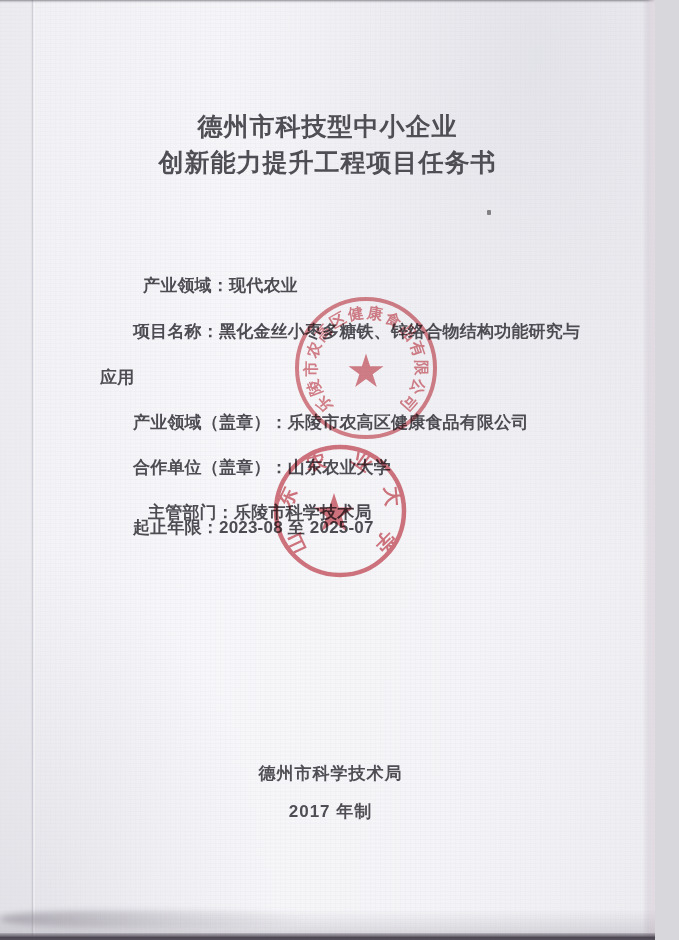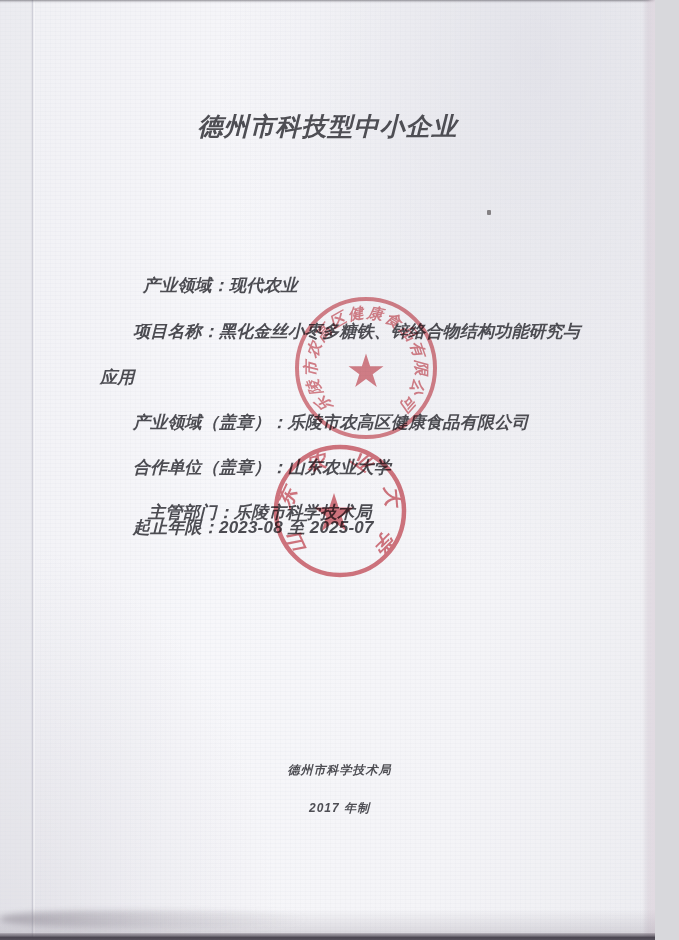--- a/index.html
+++ b/index.html
@@ -3,21 +3,20 @@
 <meta charset="utf-8">
 <style>
   html,body{margin:0;padding:0;background:#d8d8dc;}
   .page{
     position:relative;width:655px;height:940px;overflow:hidden;
     font-family:"Liberation Sans",sans-serif;
     background:
       radial-gradient(ellipse at 82% 6%, rgba(212,212,221,0.55), transparent 42%),
       radial-gradient(ellipse at 0% 100%, rgba(205,203,212,0.45), transparent 30%),
       linear-gradient(100deg,#f0f0f4 0%,#f7f7fa 38%,#f4f4f7 72%,#ededf1 100%);
-    font-style: italic;
   }
   .paper-texture{
     position:absolute;inset:0;z-index:1;pointer-events:none;opacity:.55;
     background-image:
       repeating-linear-gradient(0deg, rgba(206,208,218,0.22) 0 1px, transparent 1px 4px),
       repeating-linear-gradient(90deg, rgba(206,208,218,0.16) 0 1px, transparent 1px 5px);
   }
   .left-margin-strip{
     position:absolute;left:0;top:0;bottom:0;width:33px;z-index:1;pointer-events:none;
     background:rgba(226,226,233,0.35);
@@ -61,22 +60,22 @@
     color:#4c4c52;letter-spacing:0.2px;white-space:nowrap;
   }
   .f-industry{top:274px;left:143px;}
   .f-project{top:320px;left:133px;}
   .f-project-cont{top:366px;left:100px;}
   .f-company{top:411px;left:133px;}
   .f-partner{top:456px;left:133px;text-align:center;}
   .f-department{top:501px;left:148px;}
   .f-period{top:516px;left:133px;}
   .doc-footer{
-    position:absolute;left:12px;width:100%;z-index:3;text-align:center;
-    font-size:12px;font-weight:600;color:#4e4e54;letter-spacing:1px;
+    position:absolute;left:3px;width:100%;z-index:3;text-align:center;
+    font-size:17px;font-weight:600;color:#4e4e54;letter-spacing:1px;
   }
   .footer-issuer{top:762px;}
   .footer-edition{top:800px;}
   .stamp-layer{
     position:absolute;inset:0;z-index:4;pointer-events:none;
     mix-blend-mode:multiply;
   }
   .stamp-layer text{
     font-family:"Liberation Sans",sans-serif;font-weight:bold;
   }
@@ -85,20 +84,21 @@
 <body>
 
 <div class="page">
 
   <div class="paper-texture"></div>
   <div class="left-margin-strip"></div>
   <div class="fold-line"></div>
 
   <div class="doc-title">
     <div>德州市科技型中小企业</div>
+    <div>创新能力提升工程项目任务书</div>
   </div>
 
   <div class="ink-speck"></div>
 
   <div class="field f-industry">产业领域：现代农业</div>
   <div class="field f-project">项目名称：黑化金丝小枣多糖铁、锌络合物结构功能研究与</div>
   <div class="field f-project-cont">应用</div>
   <div class="field f-company">产业领域（盖章）：乐陵市农高区健康食品有限公司</div>
   <div class="field f-partner">合作单位（盖章）：山东农业大学</div>
   <div class="field f-department">主管部门：乐陵市科学技术局</div>

